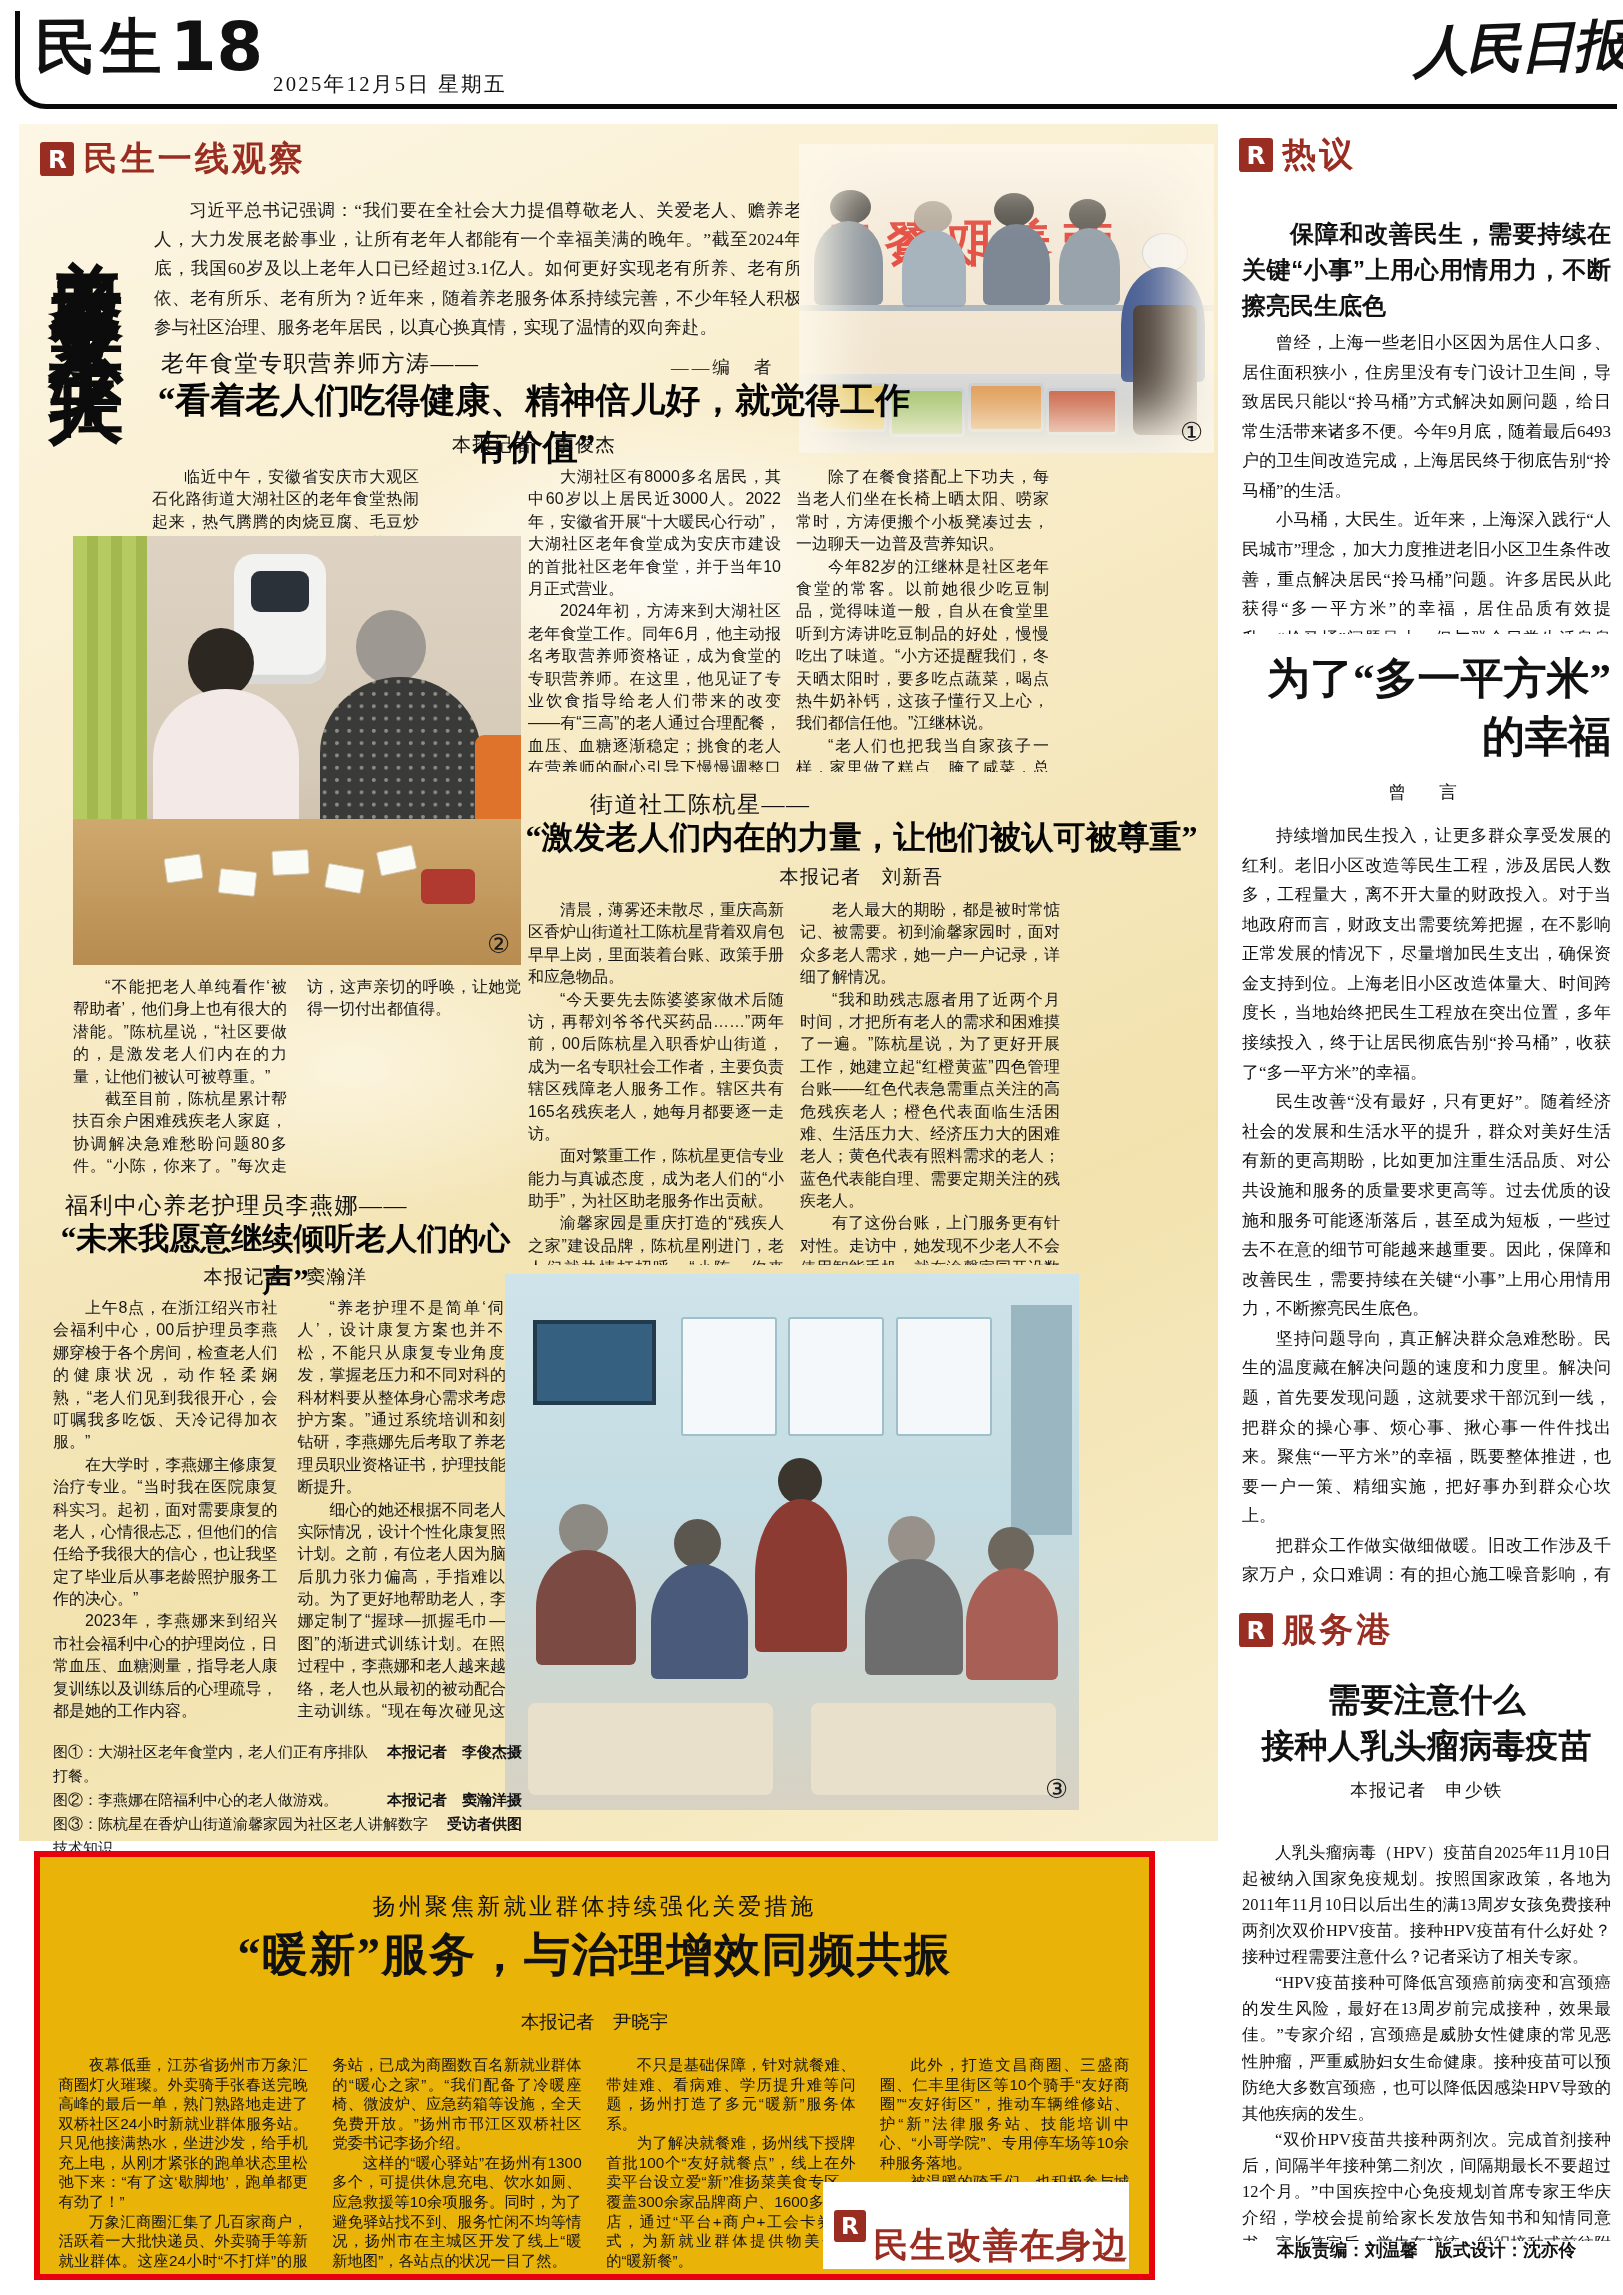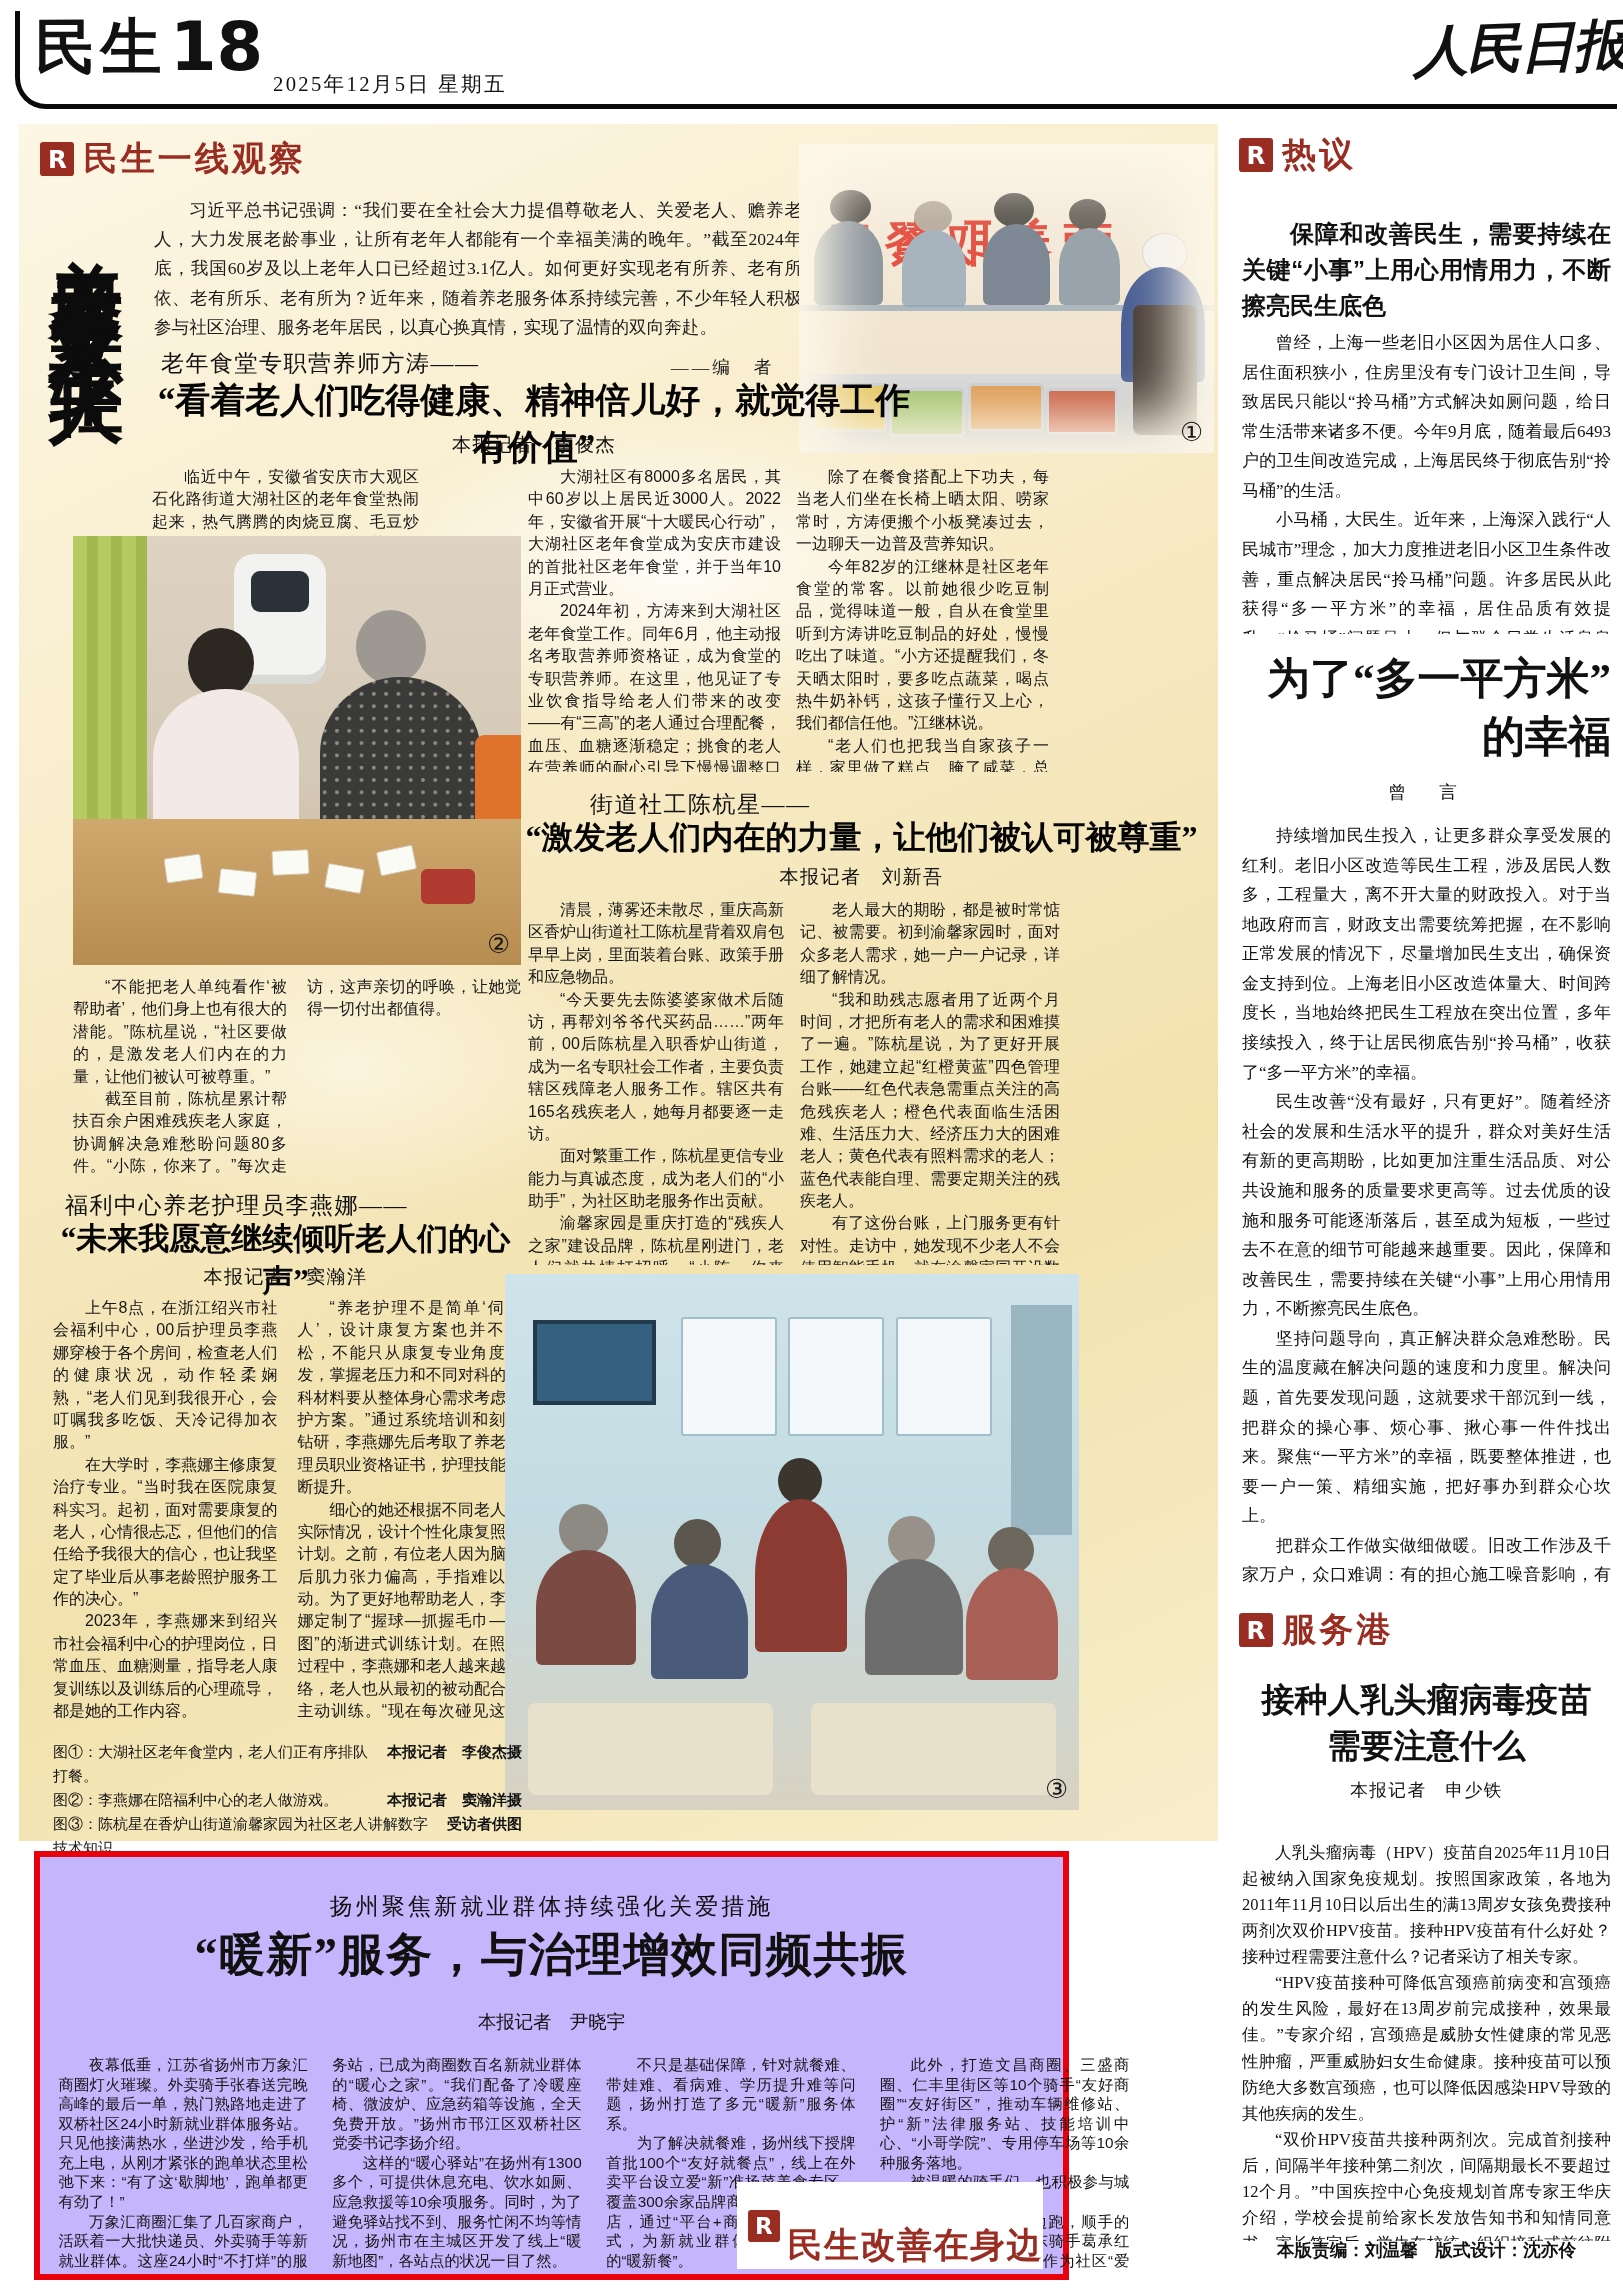--- a/index.html
+++ b/index.html
@@ -87,22 +87,22 @@
     font-family:"Liberation Serif",serif;font-weight:900;font-size:43px;line-height:1.35;}
   .rc-author{left:1242px;top:780px;width:369px;text-align:center;font-size:17.6px;
     font-family:"Liberation Serif",serif;letter-spacing:7.7px;}
   .sp-headline{left:1242px;top:1677px;width:369px;text-align:center;
     font-family:"Liberation Serif",serif;font-weight:900;font-size:33px;line-height:1.4;}
   .sp-byline{left:1242px;top:1778px;width:369px;text-align:center;font-size:17.6px;
     font-family:"Liberation Serif",serif;letter-spacing:1.5px;}
   .page-credits{left:1242px;top:2238px;width:369px;text-align:center;font-size:17.6px;
     font-family:"Liberation Serif",serif;font-weight:700;}
   
-  .redbox{left:34px;top:1851px;width:1035px;height:429px;border:6.9px solid #e8000d;
-    background:#c4b5fd;box-sizing:border-box;padding-left:20px;}
+  .redbox{left:34px;top:1851px;width:1121px;height:429px;border:6.9px solid #e8000d;
+    background:#eab308;box-sizing:border-box;padding-left:20px;}
   .rb-kicker{position:absolute;left:0;top:34px;width:100%;text-align:center;
     font-family:"Liberation Serif",serif;font-size:23px;letter-spacing:3.1px;}
   .rb-headline{position:absolute;left:0;top:67px;width:100%;text-align:center;
     font-family:"Liberation Serif",serif;font-weight:900;font-size:46px;letter-spacing:1.5px;}
   .rb-byline{position:absolute;left:0;top:152px;width:100%;text-align:center;
     font-size:18.4px;font-family:"Liberation Serif",serif;}
   .rb-body{position:absolute;left:18.4px;top:198px;width:1071px;height:221px;
     column-count:4;column-gap:24.5px;column-fill:auto;font-size:15.3px;line-height:1.28;
     text-align:justify;overflow:hidden;color:#151515;}
   .rb-body p{margin:0;text-indent:2em;}
@@ -283,22 +283,22 @@
     <p>民生改善“没有最好，只有更好”。随着经济社会的发展和生活水平的提升，群众对美好生活有新的更高期盼，比如更加注重生活品质、对公共设施和服务的质量要求更高等。过去优质的设施和服务可能逐渐落后，甚至成为短板，一些过去不在意的细节可能越来越重要。因此，保障和改善民生，需要持续在关键“小事”上用心用情用力，不断擦亮民生底色。</p>
     <p>坚持问题导向，真正解决群众急难愁盼。民生的温度藏在解决问题的速度和力度里。解决问题，首先要发现问题，这就要求干部沉到一线，把群众的操心事、烦心事、揪心事一件件找出来。聚焦“一平方米”的幸福，既要整体推进，也要一户一策、精细实施，把好事办到群众心坎上。</p>
     <p>把群众工作做实做细做暖。旧改工作涉及千家万户，众口难调：有的担心施工噪音影响，有的舍不得老屋的格局、对改造方案有顾虑。这就需要把工作做细做暖，多听意见、多想办法，用耐心换理解，用真心换支持，让好事办好、实事办实。</p>
   </div>
 
 <div class="abs badge" style="left:1239px;top:1607px;">
   <span class="rsq">R</span>
   <span class="blabel">服务港</span>
 </div>
 <div class="abs sp-headline">
+  <div>需要注意什么</div>
   <div>接种人乳头瘤病毒疫苗</div>
-  <div>需要注意什么</div>
 </div>
 <div class="abs sp-byline">本报记者　申少铁</div>
 <div class="abs rc-body" style="left:1242px;top:1812px;height:401px;font-size:16.5px;line-height:1.58;margin-top:28px;">
     <p>人乳头瘤病毒（HPV）疫苗自2025年11月10日起被纳入国家免疫规划。按照国家政策，各地为2011年11月10日以后出生的满13周岁女孩免费接种两剂次双价HPV疫苗。接种HPV疫苗有什么好处？接种过程需要注意什么？记者采访了相关专家。</p>
     <p>“HPV疫苗接种可降低宫颈癌前病变和宫颈癌的发生风险，最好在13周岁前完成接种，效果最佳。”专家介绍，宫颈癌是威胁女性健康的常见恶性肿瘤，严重威胁妇女生命健康。接种疫苗可以预防绝大多数宫颈癌，也可以降低因感染HPV导致的其他疾病的发生。</p>
     <p>“双价HPV疫苗共接种两剂次。完成首剂接种后，间隔半年接种第二剂次，间隔期最长不要超过12个月。”中国疾控中心免疫规划首席专家王华庆介绍，学校会提前给家长发放告知书和知情同意书，家长签字后，学生在校统一组织接种或前往附近的接种门诊接种。接种时，携带孩子及监护人的身份证件、儿童预防接种证，要穿宽松衣物，配合现场预检医生做好健康状况询问，详细提供孩子的健康状况以及既往的药物过敏史、接种禁忌等信息，由接种医生来判断是否可以接种。</p>
   </div>
 
 <div class="abs page-credits">本版责编：刘温馨　版式设计：沈亦伶</div>
 

